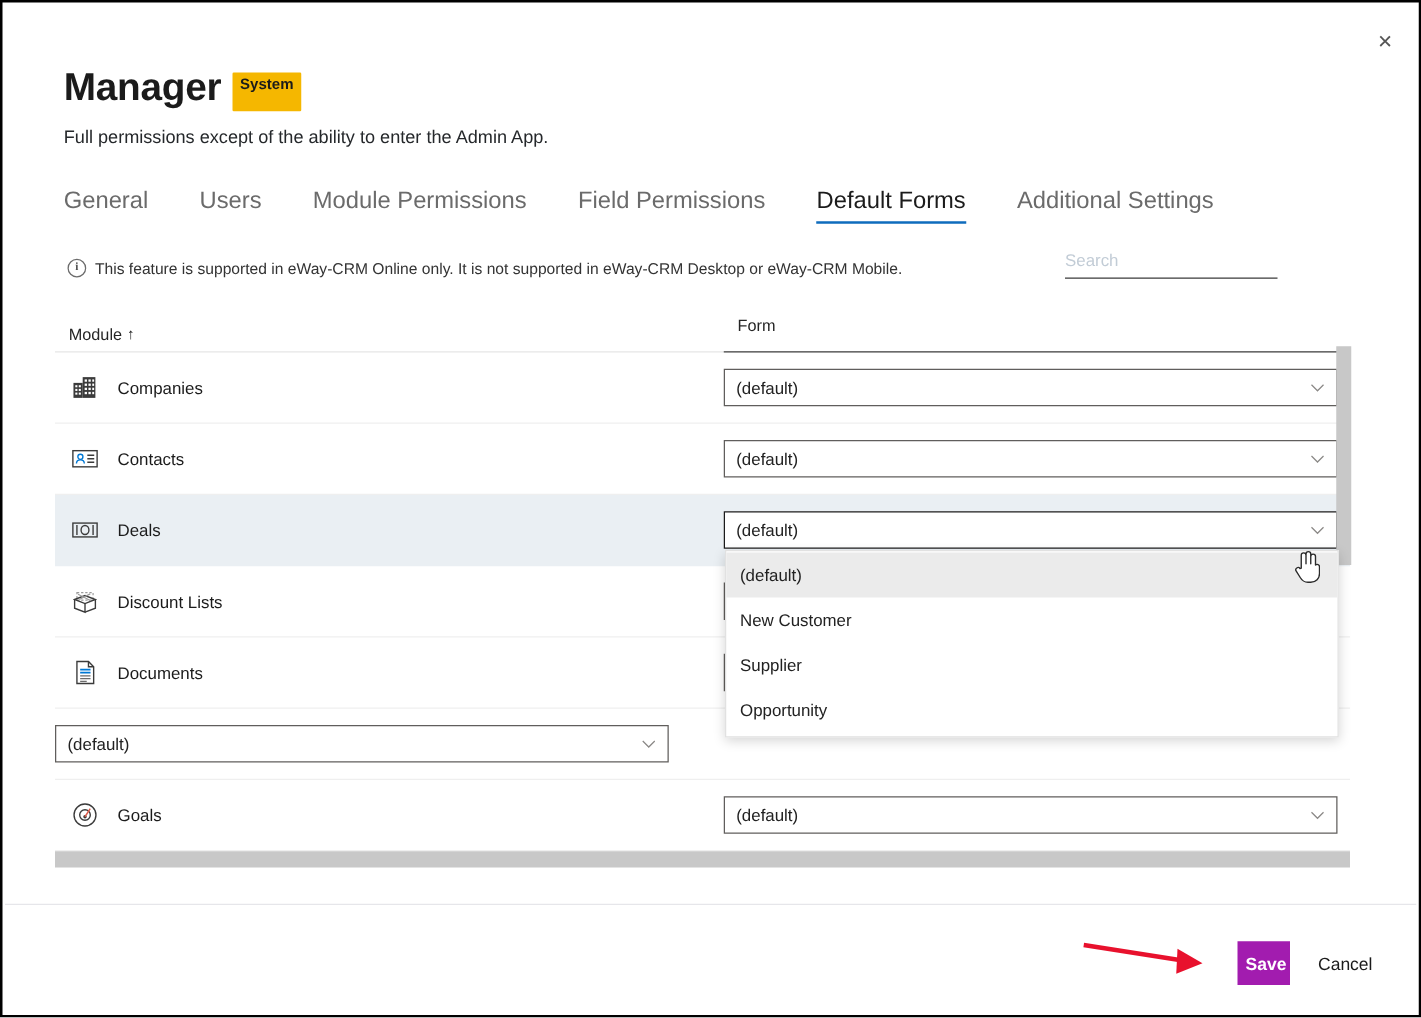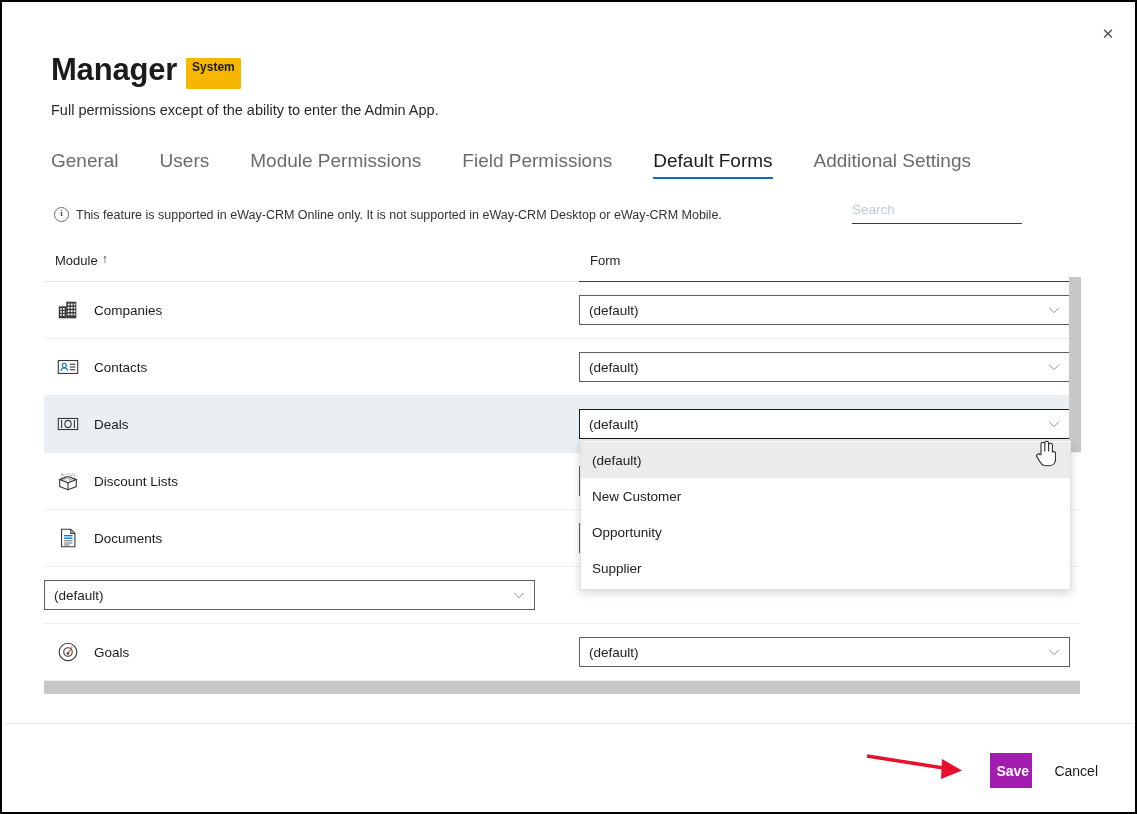--- a/index.html
+++ b/index.html
@@ -164,21 +164,21 @@
     color: #252525;
     padding-top: 4px;
     box-sizing: border-box;
   }
   .th-module {
     width: 535px;
     padding-left: 11px;
     border-bottom: 1px solid #e6e6e6;
     height: 33px;
     display: flex;
-    align-items: flex-start;
+    align-items: center;
     gap: 4px;
   }
   .th-form {
     width: 501px;
     padding-left: 11px;
     border-bottom: 1px solid #3b3b3b;
     height: 33px;
   }
   .sort-arrow {
     font-size: 12px;
@@ -499,22 +499,22 @@
             <div class="combo open">
               <span class="combo-value">(default)</span>
               <span class="combo-chevron">
                 <svg viewBox="0 0 16 16" width="14" height="14">
                   <path d="M2.5 5.5 L8 11 L13.5 5.5" stroke="currentColor" stroke-width="1.1" fill="none"></path>
                 </svg>
               </span>
               <div class="combo-menu">
                 <div class="combo-opt sel">(default)</div>
                 <div class="combo-opt">New Customer</div>
+                <div class="combo-opt">Supplier</div>
                 <div class="combo-opt">Opportunity</div>
-                <div class="combo-opt">Supplier</div>
               </div>
             </div>
           </div>
         </div>
         <div class="row">
           <div class="cell-module">
             <span class="mod-icon">
               <svg viewBox="0 0 26 26" width="24" height="24">
                 <path d="M6 5.5 H20 V12 H6 Z" stroke="#9a9a9a" fill="none" stroke-width="1" stroke-dasharray="2 1.6"></path>
                 <path d="M4 11.5 L13 8 L22 11.5 L13 15 Z" stroke="#3b3b3b" fill="none" stroke-width="1.2"></path>

